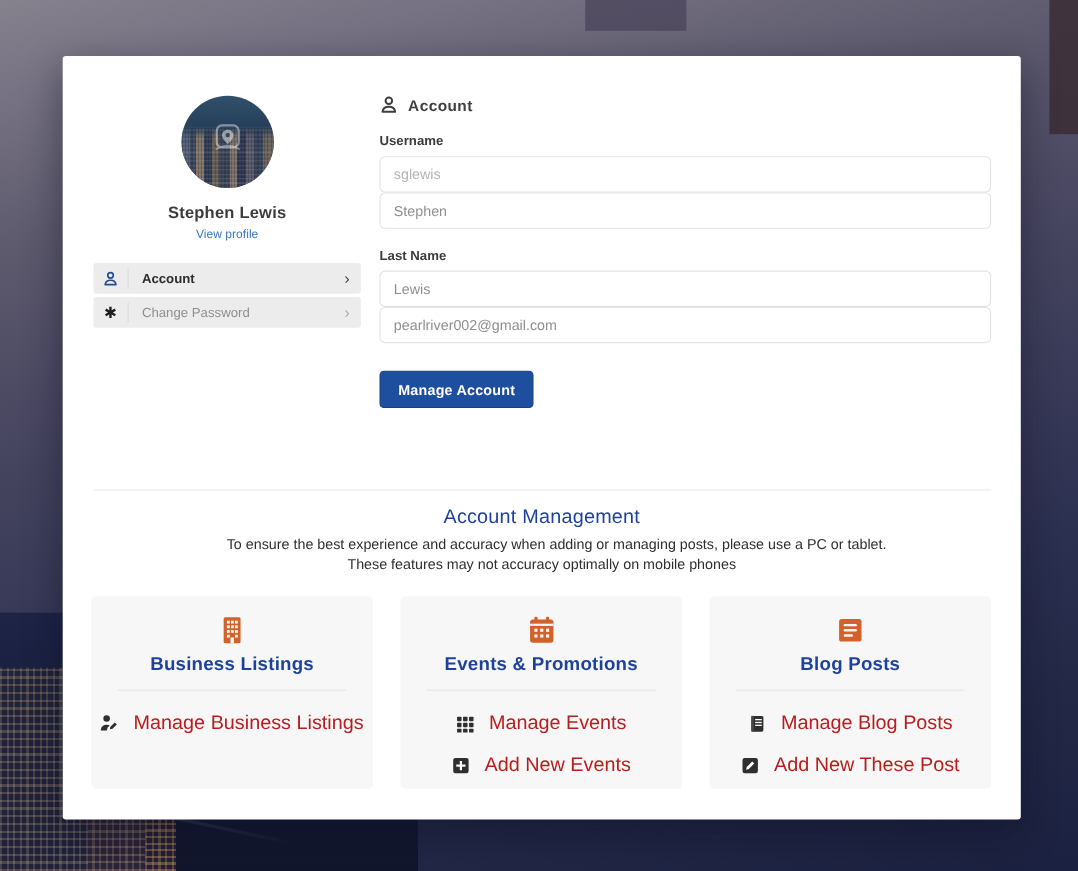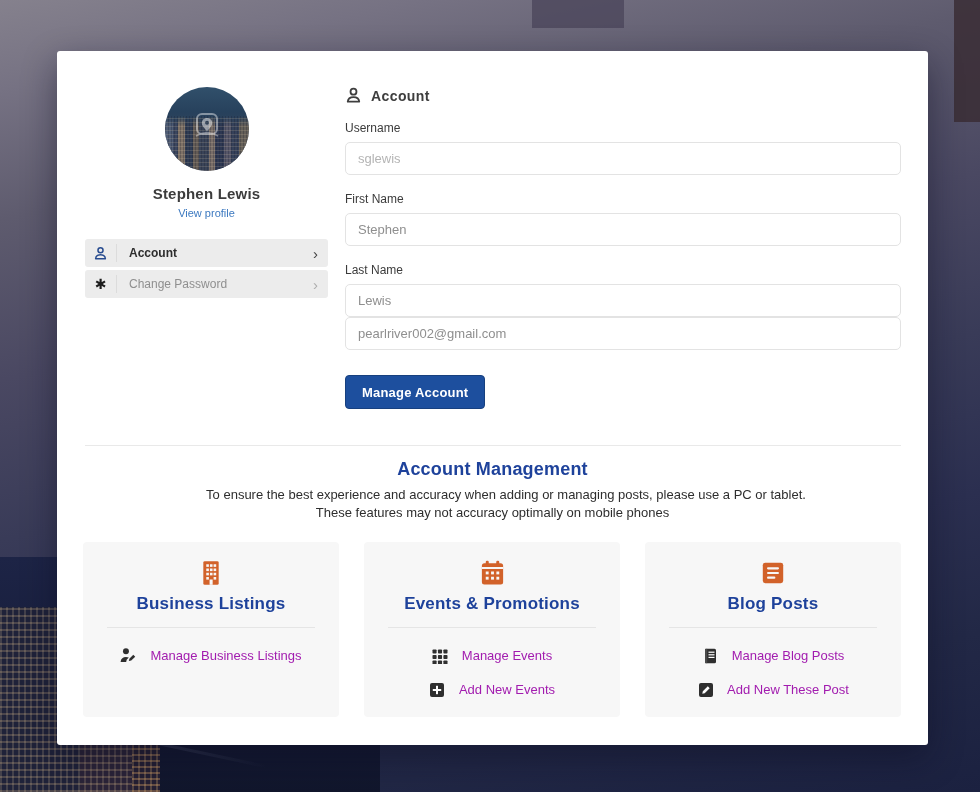--- a/index.html
+++ b/index.html
@@ -59,41 +59,41 @@
   .side-item.active .side-label { color:#2d2d2d; font-weight:bold; }
   .side-item.inactive .side-label { color:#8f8f8f; }
   .chev { margin-left:auto; padding-right:10px; font-size:15px; line-height:1; }
   .side-item.active .chev { color:#444; }
   .side-item.inactive .chev { color:#adadad; }
   .asterisk { font-size:14px; color:#1d1d1d; line-height:1; }
 
   
   .right-col { position:absolute; left:288px; top:36px; width:556px; }
   .form-header { display:flex; align-items:center; gap:9px; color:#3e3e3e; font-size:14px; font-weight:bold; letter-spacing:.4px; }
-  .field-label { margin-top:17px; margin-bottom:7px; font-size:12px; font-weight:normal; color:#3b3b3b; }
+  .field-label { margin-top:17px; margin-bottom:7px; font-size:12px; font-weight:bold; color:#3b3b3b; }
   .field-input { width:100%; height:33px; border:1px solid #e3e3e3; border-radius:5px; padding:0 12px;
     font-family:"Liberation Sans",sans-serif; font-size:13px; color:#8f8f8f; background:#fff; outline:none; }
   .field-input.placeholder-like { color:#b4b4b4; }
   .update-btn { margin-top:25px; height:34px; padding:0 16px; background:#1d4f9e; border:1px solid #17407f;
     border-radius:4px; color:#ffffff; font-family:"Liberation Sans",sans-serif; font-size:13px; font-weight:bold; cursor:pointer; letter-spacing:.2px; }
 
   
   .divider { position:absolute; left:28px; right:27px; top:394px; border-top:1px solid #e9e9e9; }
-  .mgmt-title { position:absolute; top:408px; left:0; right:0; text-align:center; font-size:18px; font-weight:bold; color:#1e429b; letter-spacing:.2px; }
+  .mgmt-title { position:absolute; top:408px; left:0; right:0; text-align:center; font-size:18px; font-weight:normal; color:#1e429b; letter-spacing:.2px; }
   .mgmt-note1 { position:absolute; top:436px; left:0; right:0; text-align:center; font-size:13px; color:#2e2e2e;margin-left:27px; }
   .mgmt-note2 { position:absolute; top:454px; left:0; right:0; text-align:center; font-size:13px; color:#2e2e2e; }
 
   .cards-row { position:absolute; left:26px; top:491px; width:818px; display:flex; gap:25px; }
   .mgmt-card { flex:1; height:175px; background:#f7f7f7; border-radius:4px; padding-top:17px; text-align:center; }
   .mgmt-card .big-ico { height:27px; display:flex; align-items:center; justify-content:center; }
   .mgmt-card h3 { margin-top:8px; font-size:17px; font-weight:bold; color:#1e429b; letter-spacing:.2px; }
   .card-div { margin:13px 24px 0 24px; border-top:1px solid #e5e5e5; }
   .card-items { margin-top:19px; }
   .card-item { display:flex; align-items:center; justify-content:center; gap:13px; margin-bottom:17px; cursor:pointer; }
-  .card-item .item-label { font-size:13px; color:#a21caf; }
+  .card-item .item-label { font-size:18px; color:#b91c1c; }
   .item-ico { width:17px; height:17px; display:flex; align-items:center; justify-content:center; }
 </style>
 </head>
 <body>
 
 <div class="scene">
   <div class="corner-tr"></div>
   <div class="sil-top"></div>
   <div class="bldg tower-r1"></div>
   <div class="bldg tower-r2"></div>
@@ -151,21 +151,20 @@
       <svg width="17" height="17" viewBox="0 0 16 16">
           <circle cx="8" cy="4.4" r="2.8" fill="none" stroke="#3e3e3e" stroke-width="1.7"></circle>
           <path d="M2.6 13.8c.3-2.9 2.5-4.3 5.4-4.3s5.1 1.4 5.4 4.3z" fill="none" stroke="#3e3e3e" stroke-width="1.7" stroke-linejoin="round"></path>
         </svg>
       <span>Account</span>
     </div>
 
     <div class="field-label">Username</div>
     <input class="field-input placeholder-like" type="text" value="sglewis" style="">
 
-    <div class="field-label">First Name</div>
     <input class="field-input" type="text" value="Stephen" style="">
 
     <div class="field-label">Last Name</div>
     <input class="field-input" type="text" value="Lewis" style="">
 
     <input class="field-input" type="text" value="pearlriver002@gmail.com" style="">
 
     <button class="update-btn">Manage Account</button>
   </div>
 

